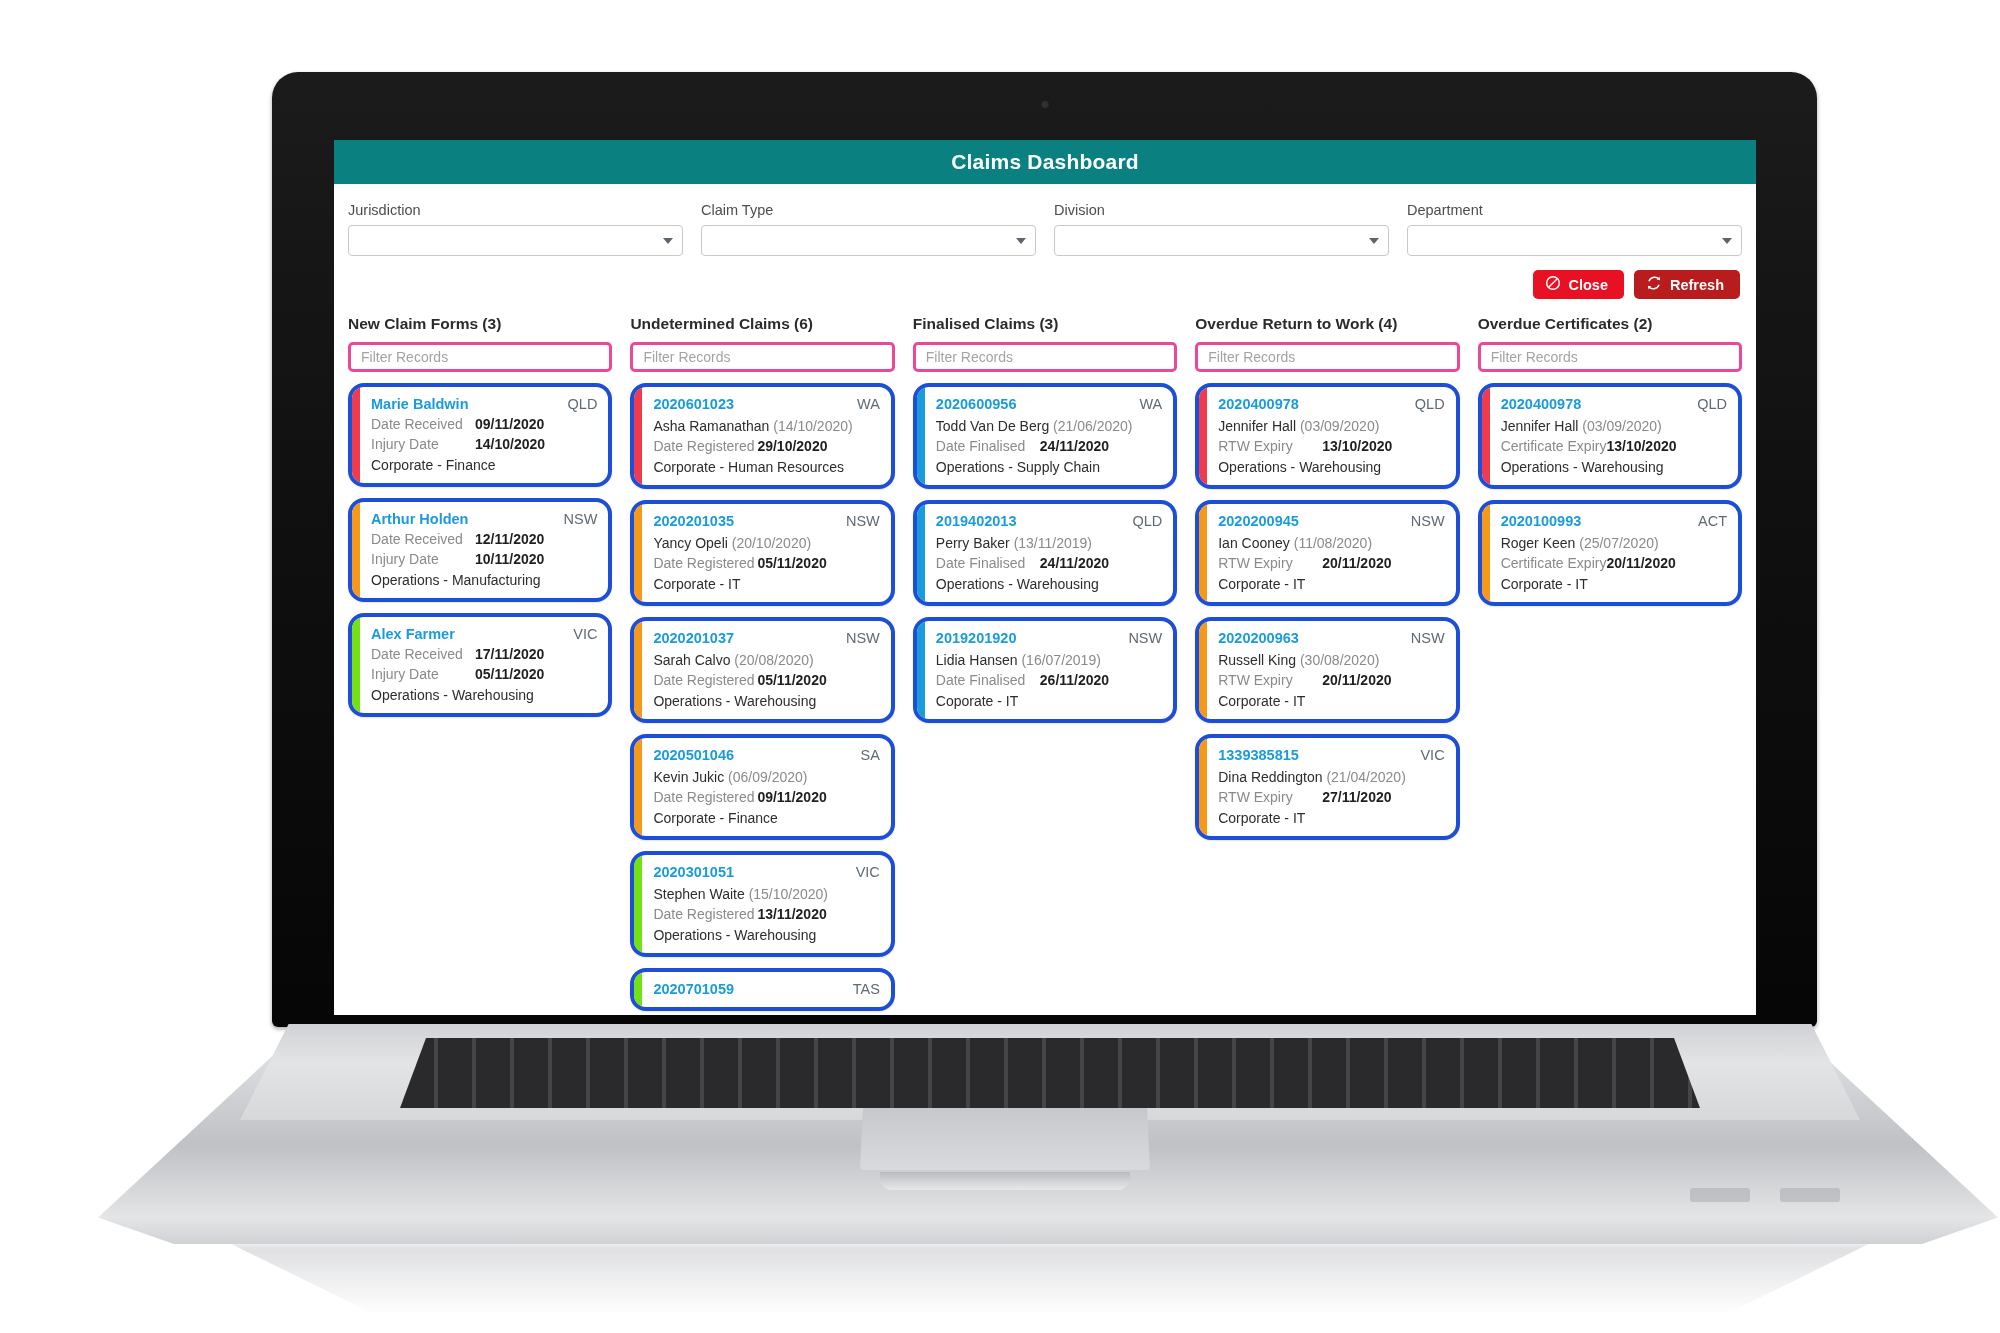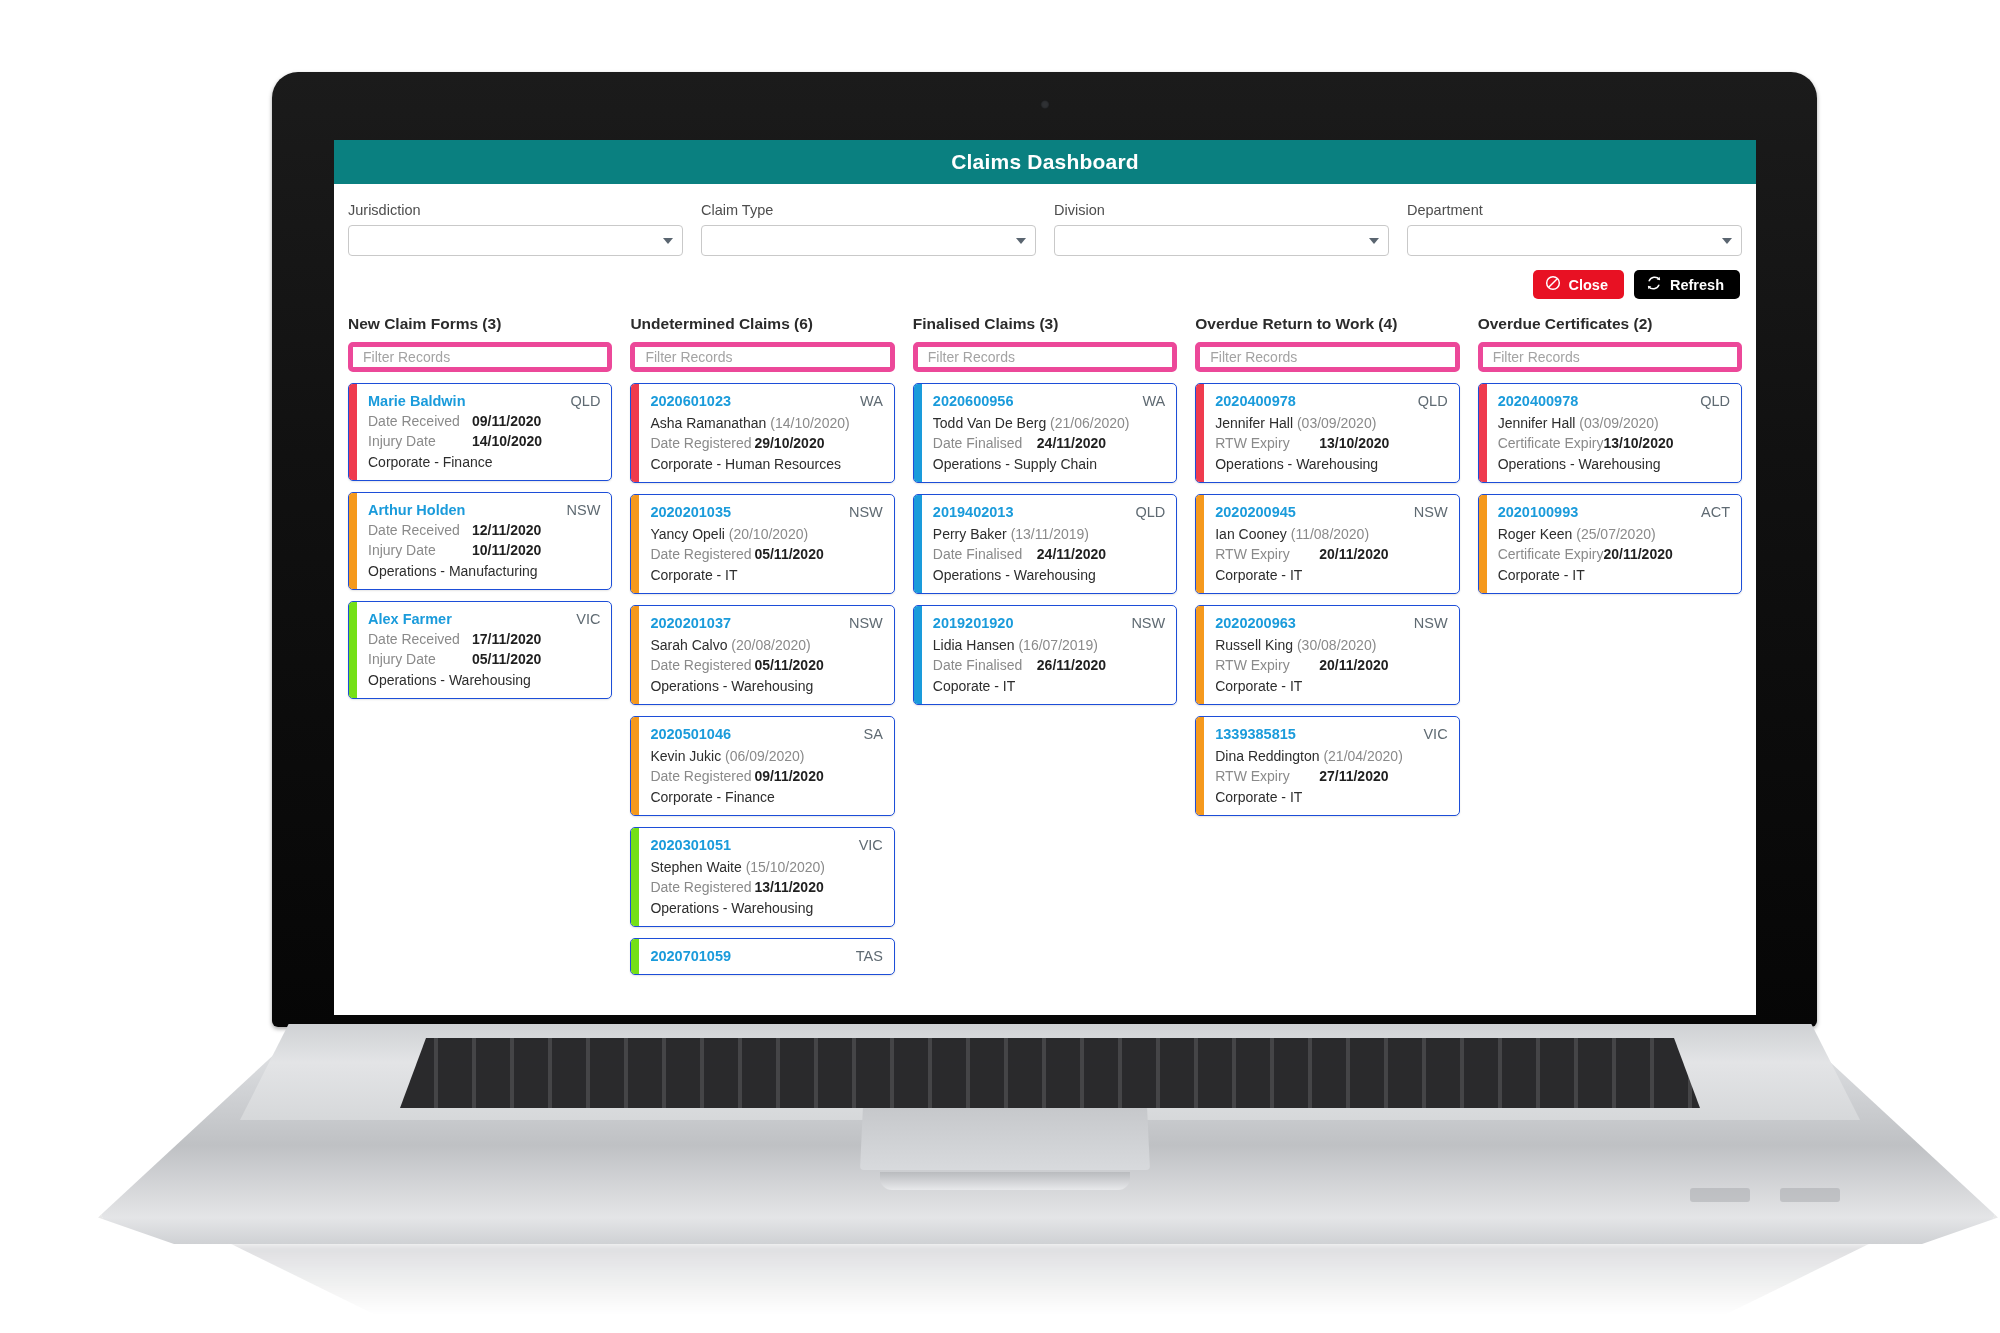--- a/index.html
+++ b/index.html
@@ -116,43 +116,43 @@
     margin-top: 14px; padding-right: 4px;
   }
   .btn {
     display: inline-flex; align-items: center; gap: 8px;
     height: 29px; padding: 0 16px 0 12px;
     border: none; border-radius: 5px;
     font-size: 14.5px; font-weight: bold; color: #fff;
     cursor: pointer; font-family: "Liberation Sans", sans-serif;
   }
   .btn-close { background: #e81123; }
-  .btn-refresh { background: #000000; }
+  .btn-refresh { background: #b91c1c; }
   .btn svg { width: 16px; height: 16px; flex: none; }
 
   .columns {
     display: flex; gap: 18px; margin-top: 16px; padding: 0 2px;
   }
   .column { flex: 1 1 0; min-width: 0; }
   .column-title {
     font-size: 15.5px; font-weight: bold; color: #2b2b2b;
     margin-bottom: 9px; white-space: nowrap;
   }
   .filter-input {
     width: 100%; height: 30px;
-    border: 5px solid #ec4899; border-radius: 5px;
+    border: 3px solid #ec4899; border-radius: 5px;
     padding: 0 10px; font-size: 14px; color: #be185d;
     font-family: "Liberation Sans", sans-serif; background: #fff;
   }
   .filter-input::placeholder { color: #a3a3a3; }
 
   .card-list { margin-top: 11px; display: flex; flex-direction: column; gap: 11px; }
   .card {
     display: flex; background: #fff;
-    border: 1px solid #1d4ed8; border-radius: 5px;
+    border: 4px solid #1d4ed8; border-radius: 16px;
     box-shadow: 0 1px 2px rgba(0,0,0,.10);
     overflow: hidden;
   }
   .card-stripe { width: 8px; flex: none; }
   .card-body { flex: 1 1 auto; padding: 9px 11px 10px 11px; min-width: 0; }
 
   .card-row-top {
     display: flex; justify-content: space-between; align-items: baseline; gap: 8px;
   }
   .card-ref {

